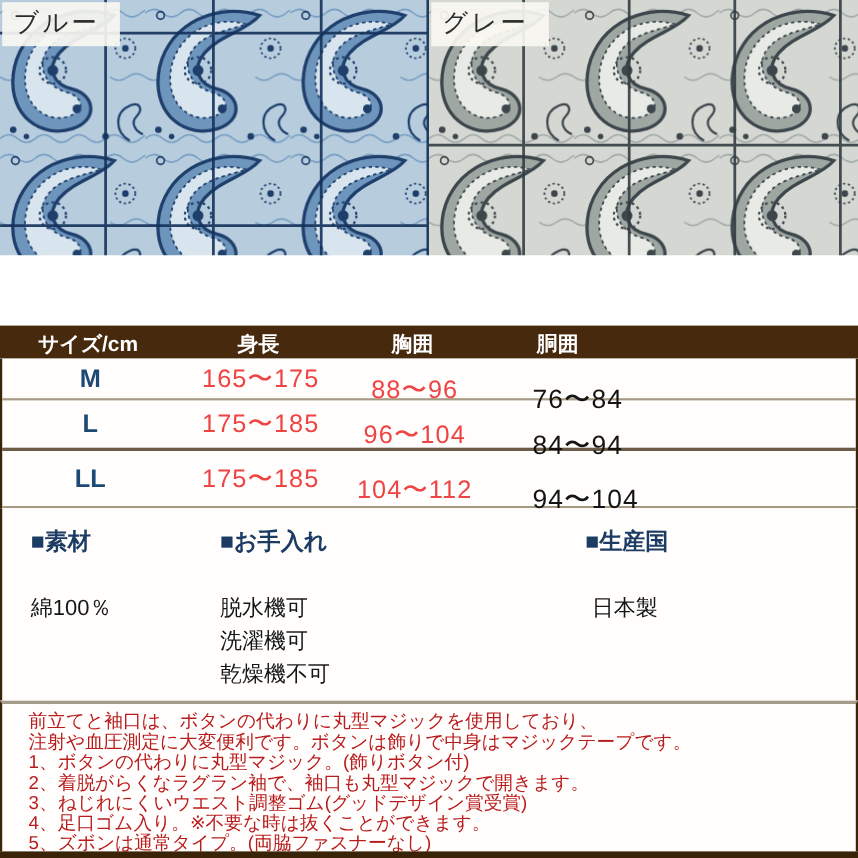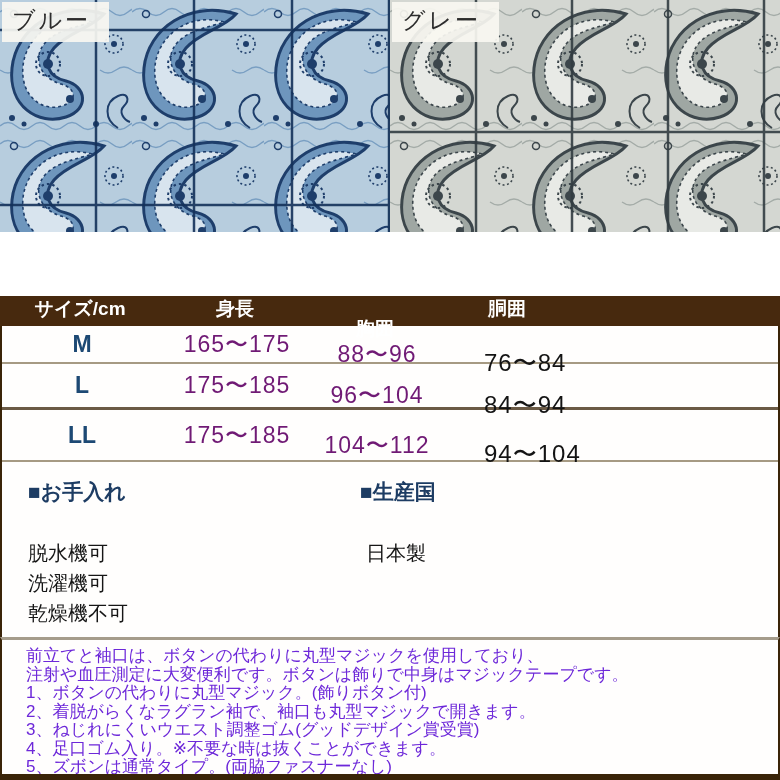--- a/index.html
+++ b/index.html
@@ -16,34 +16,34 @@
     position:absolute;top:2px;left:2px;
     background:rgba(249,247,241,0.92);
     padding:3px 18px 6px 10px;
     font-size:23px;letter-spacing:3px;color:#2c2c2c;
   }
   .swatch-divider{position:absolute;top:0;right:0;width:2px;height:100%;background:#1c3a5e;opacity:.6;}
 
   
   .thead{
     height:30px;background:#47290e;color:#ffffff;
-    display:flex;align-items:flex-start;font-weight:bold;font-size:19px;
+    display:flex;align-items:flex-end;font-weight:bold;font-size:19px;
   }
   .trows{border-left:2px solid #3a2408;border-right:2px solid #3a2408;box-sizing:border-box;background:#fffefd;}
   .trow{display:flex;align-items:center;box-sizing:border-box;}
   .trow-m {height:38px;border-bottom:2px solid #a69a83;}
   .trow-l {height:46px;border-bottom:3px solid #6b5a45;}
   .trow-ll{height:52px;border-bottom:2px solid #a69a83;}
   .c1{width:160px;text-align:center;}
   .c2{width:150px;text-align:center;}
   .c3{width:130px;text-align:center;margin-top:20px;}
   .c4{flex:1;padding-left:42px;box-sizing:border-box;}
   .thead .c4{padding-left:48px;}
   .size-letter{font-weight:bold;font-size:23px;color:#1d4974;}
-  .range-val{font-size:23px;color:#701a75;letter-spacing:1px;}
+  .range-val{font-size:23px;color:#ef4444;letter-spacing:1px;}
   .c4 .range-val{font-size:24px;color:#141414;position:relative;top:19px;}
 
   
   .materials{
     height:175px;box-sizing:border-box;background:#fffefd;
     border-left:2px solid #3a2408;border-right:2px solid #3a2408;
     display:flex;padding:16px 0 0 26px;
   }
   .mat-col1{width:172px;}
   .mat-col2{width:332px;}
@@ -52,21 +52,21 @@
   .mat-lines{margin-top:32px;font-size:20px;color:#161616;line-height:30px;}
   .mat-col3 .mat-lines{padding-left:6px;}
 
   
   .notes{
     height:137px;box-sizing:border-box;background:#fffefd;
     border-left:2px solid #3a2408;border-right:2px solid #3a2408;
     border-top:3px solid #a59c8b;
     padding:7px 0 0 24px;
   }
-  .notes p{margin:0;font-size:17px;line-height:18.5px;color:#6d28d9;}
+  .notes p{margin:0;font-size:17px;line-height:18.5px;color:#b91c1c;}
 
   
   .bottom-bar{height:6px;background:#3a2408;}
 </style>
 </head>
 <body>
 
 <div class="page">
 
   <div class="swatches">
@@ -172,20 +172,26 @@
       <div class="trow trow-ll">
         <div class="c1 size-letter">LL</div>
         <div class="c2 range-val">175〜185</div>
         <div class="c3 range-val">104〜112</div>
         <div class="c4"><span class="range-val">94〜104</span></div>
       </div>
     </div>
   </div>
 
   <div class="materials">
+    <div class="mat-col1">
+      <h3 class="mat-title">■素材</h3>
+      <div class="mat-lines">
+        <div>綿100％</div>
+      </div>
+    </div>
     <div class="mat-col2">
       <h3 class="mat-title">■お手入れ</h3>
       <div class="mat-lines">
         <div>脱水機可</div>
         <div>洗濯機可</div>
         <div>乾燥機不可</div>
       </div>
     </div>
     <div class="mat-col3">
       <h3 class="mat-title">■生産国</h3>

